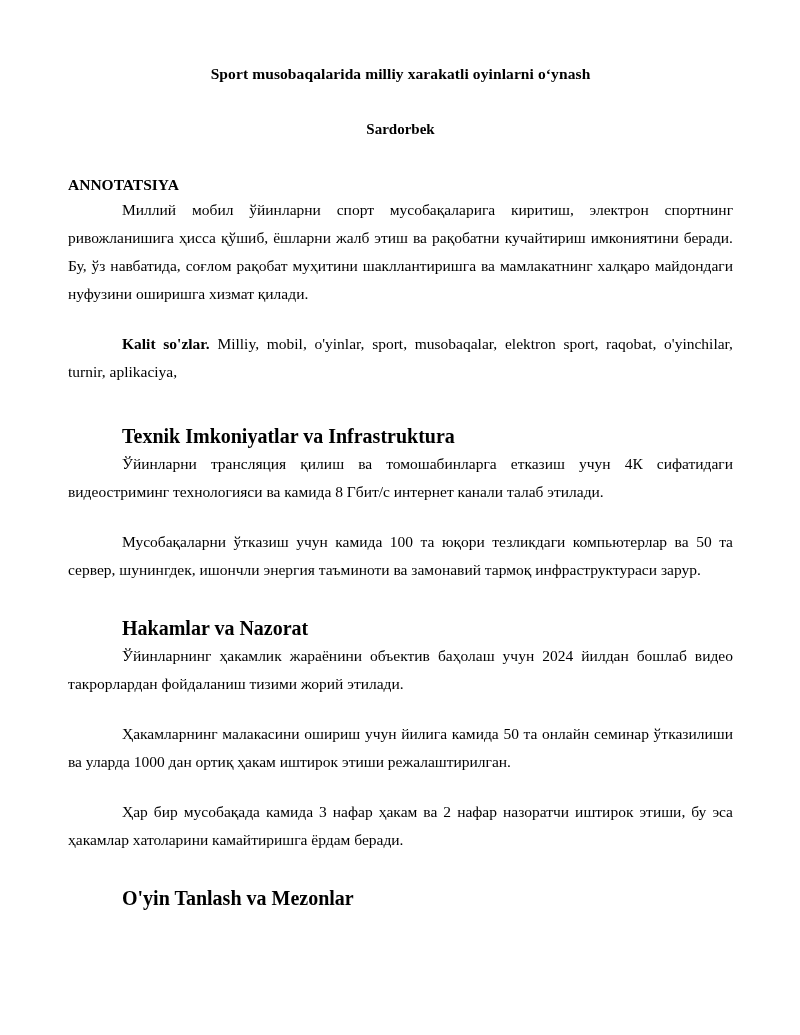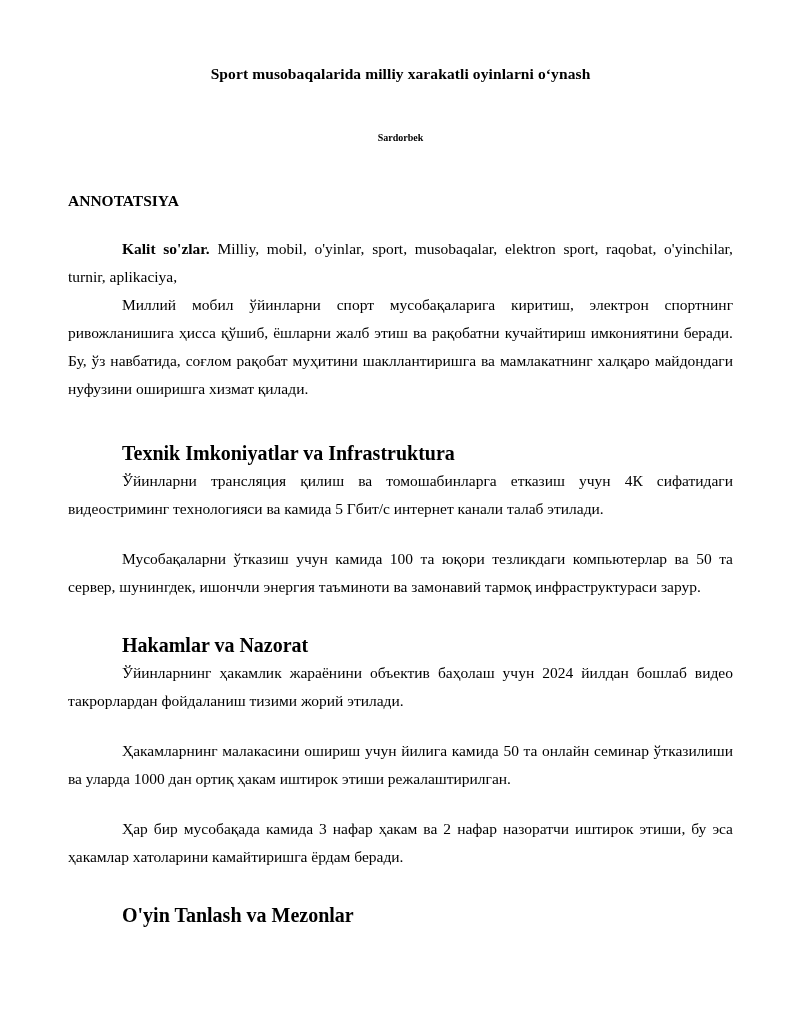--- a/index.html
+++ b/index.html
@@ -30,24 +30,24 @@
   .doc-title {
     font-size: 15.5px;
     font-weight: bold;
     text-align: center;
     margin: 0;
     padding-top: 62px;
     line-height: 1.5;
     letter-spacing: 0.1px;
   }
   .doc-author {
-    font-size: 10px;
+    font-size: 15px;
     font-weight: bold;
     text-align: center;
-    margin: 12px;
+    margin: 0;
     padding-top: 33px;
     line-height: 1.5;
   }
   .section-center-heading {
     font-size: 15.5px;
     font-weight: bold;
     text-align: left;
     margin: 0;
     padding-top: 32px;
     line-height: 1.5;
@@ -90,27 +90,27 @@
 
 <div class="page">
   <div class="content">
 
     <h1 class="doc-title">Sport musobaqalarida milliy xarakatli oyinlarni o‘ynash</h1>
 
     <div class="doc-author">Sardorbek</div>
 
     <div class="section-center-heading">ANNOTATSIYA</div>
 
+    <p class="body-text">Миллий мобил ўйинларни спорт мусобақаларига киритиш, электрон спортнинг ривожланишига ҳисса қўшиб, ёшларни жалб этиш ва рақобатни кучайтириш имкониятини беради.  Бу, ўз навбатида, соғлом рақобат муҳитини шакллантиришга ва мамлакатнинг халқаро майдондаги нуфузини оширишга хизмат қилади.</p>
+
     <p class="body-text gap-before"><span class="kw-label">Kalit so'zlar.</span><span> Milliy, mobil, o'yinlar, sport, musobaqalar,  elektron sport, raqobat, o'yinchilar, turnir, aplikaciya,</span></p>
-
-    <p class="body-text">Миллий мобил ўйинларни спорт мусобақаларига киритиш, электрон спортнинг ривожланишига ҳисса қўшиб, ёшларни жалб этиш ва рақобатни кучайтириш имкониятини беради.  Бу, ўз навбатида, соғлом рақобат муҳитини шакллантиришга ва мамлакатнинг халқаро майдондаги нуфузини оширишга хизмат қилади.</p>
 
     <h2 class="sub-heading spaced">Texnik Imkoniyatlar va Infrastruktura</h2>
 
-    <p class="body-text tight-top">Ўйинларни трансляция қилиш ва томошабинларга етказиш учун 4К сифатидаги видеостриминг технологияси ва камида 5 Гбит/с интернет канали талаб этилади.</p>
+    <p class="body-text tight-top">Ўйинларни трансляция қилиш ва томошабинларга етказиш учун 4К сифатидаги видеостриминг технологияси ва камида 8 Гбит/с интернет канали талаб этилади.</p>
 
 
     <p class="body-text gap-before">Мусобақаларни ўтказиш учун камида 100 та юқори тезликдаги компьютерлар ва 50 та сервер, шунингдек, ишончли энергия таъминоти ва замонавий тармоқ инфраструктураси зарур.</p>
 
     <h2 class="sub-heading spaced-sm">Hakamlar va Nazorat</h2>
 
     <p class="body-text tight-top">Ўйинларнинг ҳакамлик жараёнини объектив баҳолаш учун 2024 йилдан бошлаб видео такрорлардан фойдаланиш тизими жорий этилади.</p>
 
     <p class="body-text gap-before">Ҳакамларнинг малакасини ошириш учун йилига камида 50 та онлайн семинар ўтказилиши ва уларда 1000 дан ортиқ ҳакам иштирок этиши режалаштирилган.</p>
 

